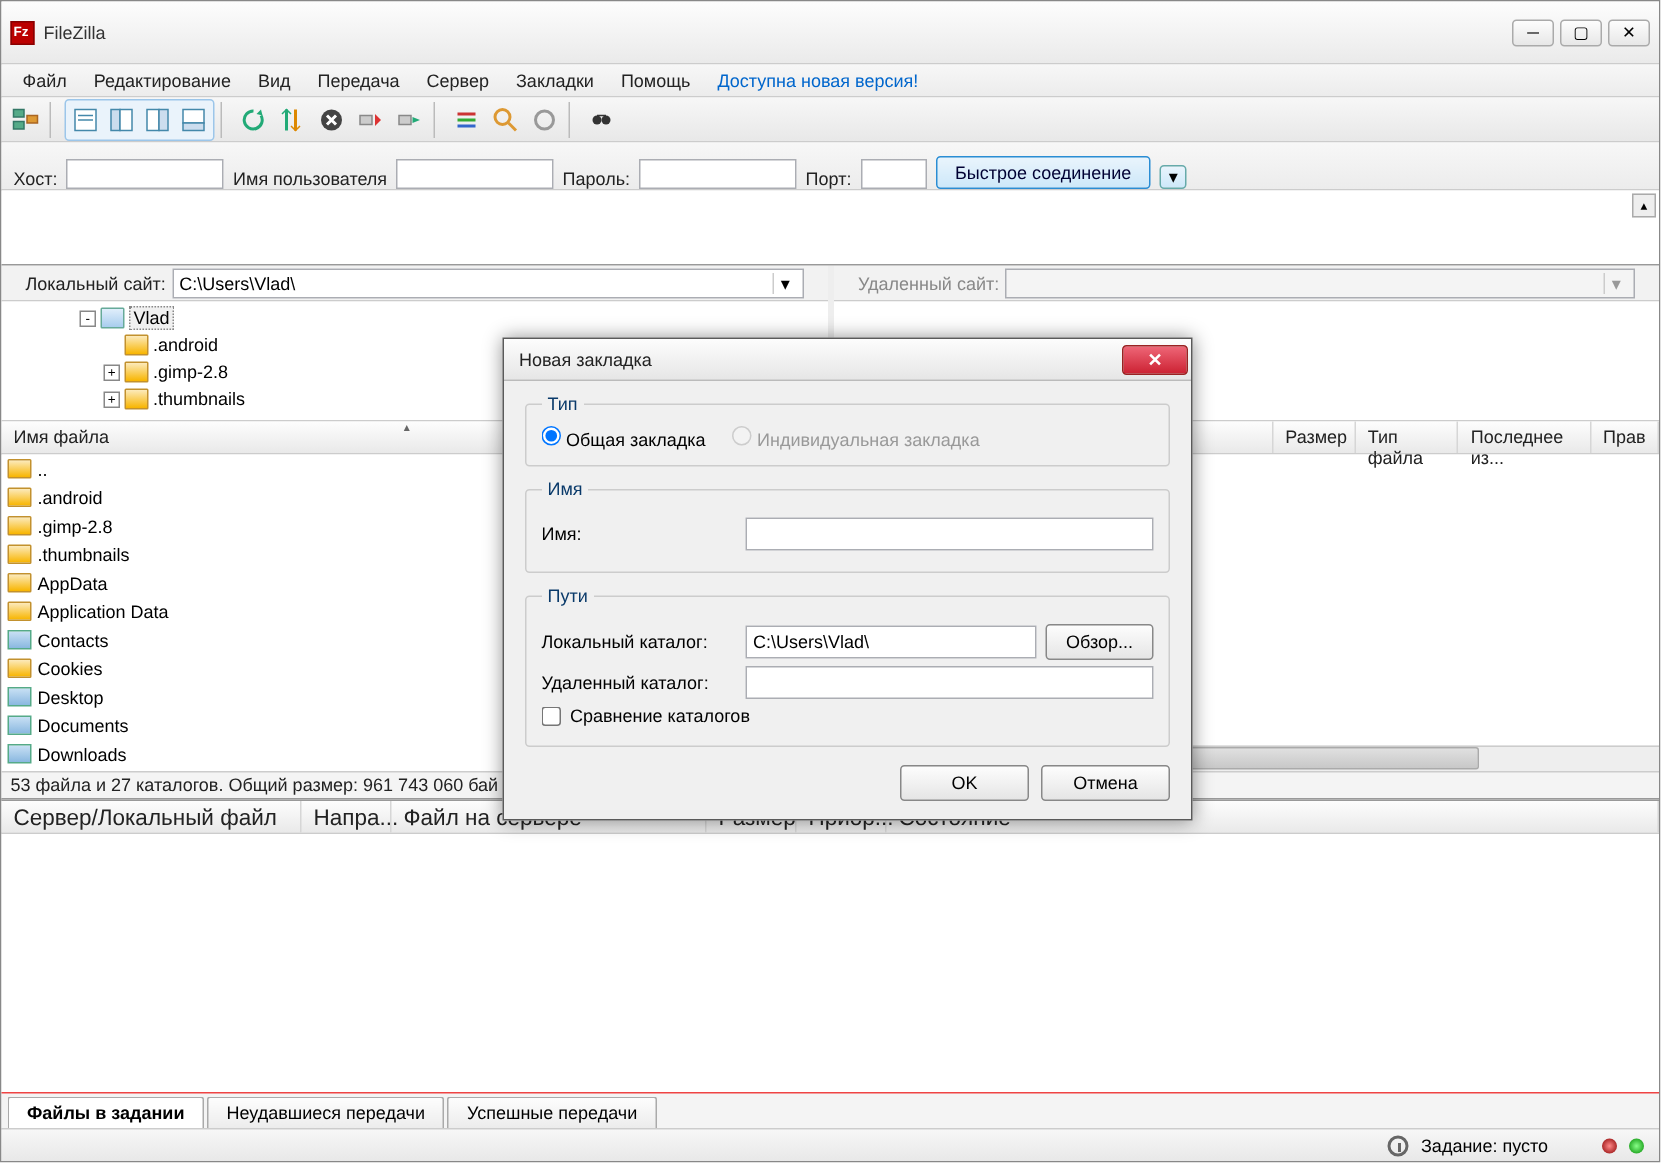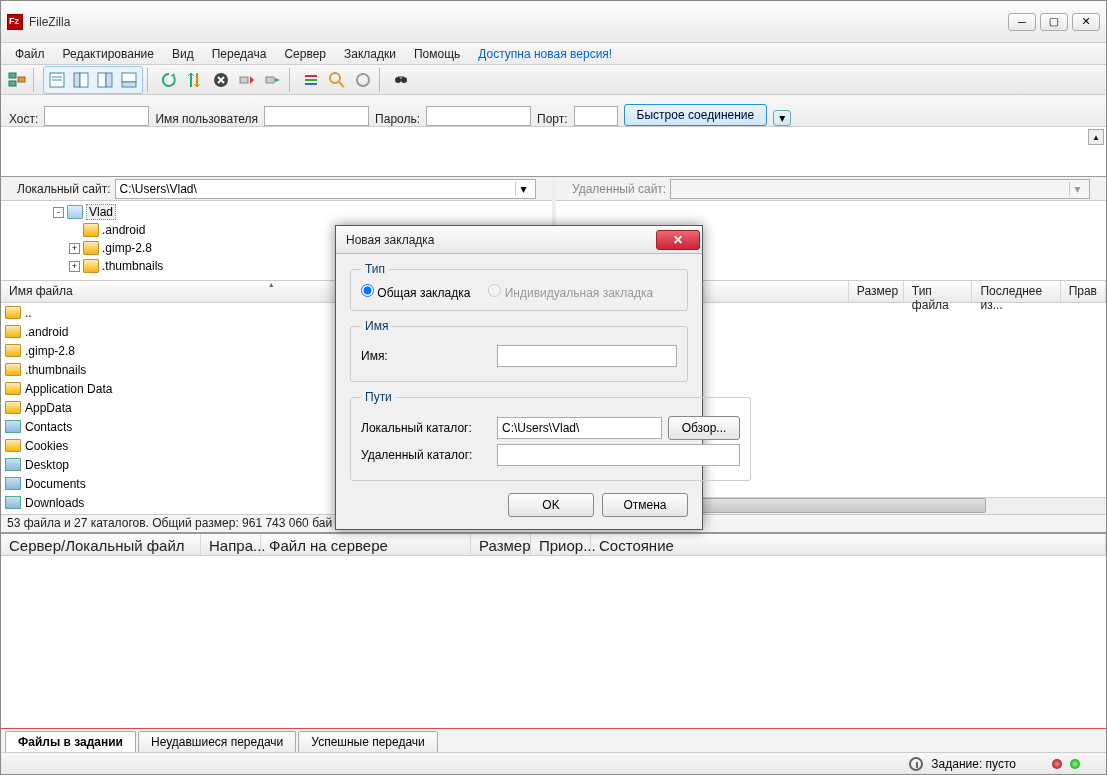--- a/index.html
+++ b/index.html
@@ -75,30 +75,30 @@
 .queue { height:195px; border-top:1px solid #999; display:flex; flex-direction:column;}
 .queue .listhdr .col{ font-size:15px;}
 .queue .body{ flex:1; background:#fff;}
 
 
 .tabs { height:24px; border-top:1px solid #ef4444; background:#f4f4f4; display:flex; align-items:flex-end; padding:0 4px;}
 .tab { border:1px solid #aaa; border-bottom:none; padding:3px 12px; background:linear-gradient(#fdfdfd,#ececec); margin-right:2px; border-radius:2px 2px 0 0; cursor:pointer;}
 .tab.active { background:#fff; font-weight:bold;}
 
 
-.statusbar { height:22px; border-top:1px solid #ccc; background:linear-gradient(#f7f7f7,#e8e8e8); display:flex; align-items:center; justify-content:flex-end; padding:0 26px; gap:8px;}
+.statusbar { height:22px; border-top:1px solid #ccc; background:linear-gradient(#f7f7f7,#e8e8e8); display:flex; align-items:center; justify-content:flex-end; padding:0 10px; gap:8px;}
 .led { width:10px; height:10px; border-radius:50%; }
 .led.r{ background:radial-gradient(#f88,#800);}
 .led.g{ background:radial-gradient(#8f8,#080);}
 .qicon{ width:14px; height:14px; border:2px solid #666; border-radius:50%; position:relative;}
 .qicon::after{content:""; position:absolute; width:2px; height:6px; background:#666; left:5px; top:3px;}
 
 
 .overlay { position:absolute; left:0; top:0; right:0; bottom:0; pointer-events:none;}
-.modal { position:absolute; left:335px; top:225px; width:368px; background:#f0f0f0; border:1px solid #5a5a5a; box-shadow:0 0 12px rgba(0,0,0,.45); pointer-events:auto; display:flex; flex-direction:column;}
+.modal { position:absolute; left:335px; top:225px; width:460px; background:#f0f0f0; border:1px solid #5a5a5a; box-shadow:0 0 12px rgba(0,0,0,.45); pointer-events:auto; display:flex; flex-direction:column;}
 .modal .mtitlebar{ height:28px; background:linear-gradient(#fdfdfd,#e6e6e6); border-bottom:1px solid #bbb; display:flex; align-items:center; padding:0 2px 0 10px;}
 .modal .mtitlebar .t{ flex:1; color:#222;}
 .modal .mclose{ width:44px; height:20px; background:linear-gradient(#e67,#c23); border:1px solid #922; border-radius:3px; color:#fff; display:flex; align-items:center; justify-content:center; cursor:pointer; font-weight:bold;}
 .modal .body{ padding:8px 14px 12px 14px;}
 .modal fieldset{ border:1px solid #ccc; border-radius:3px; margin-bottom:8px; padding:8px 10px 10px 10px;}
 .modal legend{ padding:0 4px; color:#0a3a6a;}
 .modal .radiorow{ display:flex; gap:18px; align-items:center;}
 .modal .radiorow label.dis{ color:#999;}
 .modal .frow{ display:flex; align-items:center; gap:6px; margin:4px 0;}
 .modal .frow label{ width:130px;}
@@ -297,25 +297,25 @@
           <div class="row">
             <div class="ficon"></div>
             <span>.gimp-2.8</span>
           </div>
           <div class="row">
             <div class="ficon"></div>
             <span>.thumbnails</span>
           </div>
           <div class="row">
             <div class="ficon"></div>
+            <span>AppData</span>
+          </div>
+          <div class="row">
+            <div class="ficon"></div>
             <span>Application Data</span>
-          </div>
-          <div class="row">
-            <div class="ficon"></div>
-            <span>AppData</span>
           </div>
           <div class="row">
             <div class="dicon"></div>
             <span>Contacts</span>
           </div>
           <div class="row">
             <div class="ficon"></div>
             <span>Cookies</span>
           </div>
           <div class="row">
@@ -414,20 +414,24 @@
         <legend>Пути</legend>
         <div class="frow">
           <label>Локальный каталог:</label>
           <input type="text" value="C:\Users\Vlad\" style="">
           <div class="btn browse">Обзор...</div>
         </div>
         <div class="frow">
           <label>Удаленный каталог:</label>
           <input type="text" value="" style="">
         </div>
+        <div class="chk">
+            <input type="checkbox" style="">
+            <span>Сравнение каталогов</span>
+          </div>
       </fieldset>
       <div class="btns">
         <div class="btn">OK</div>
         <div class="btn">Отмена</div>
       </div>
     </div>
   </div>
 </div>
 
 </body></html>

